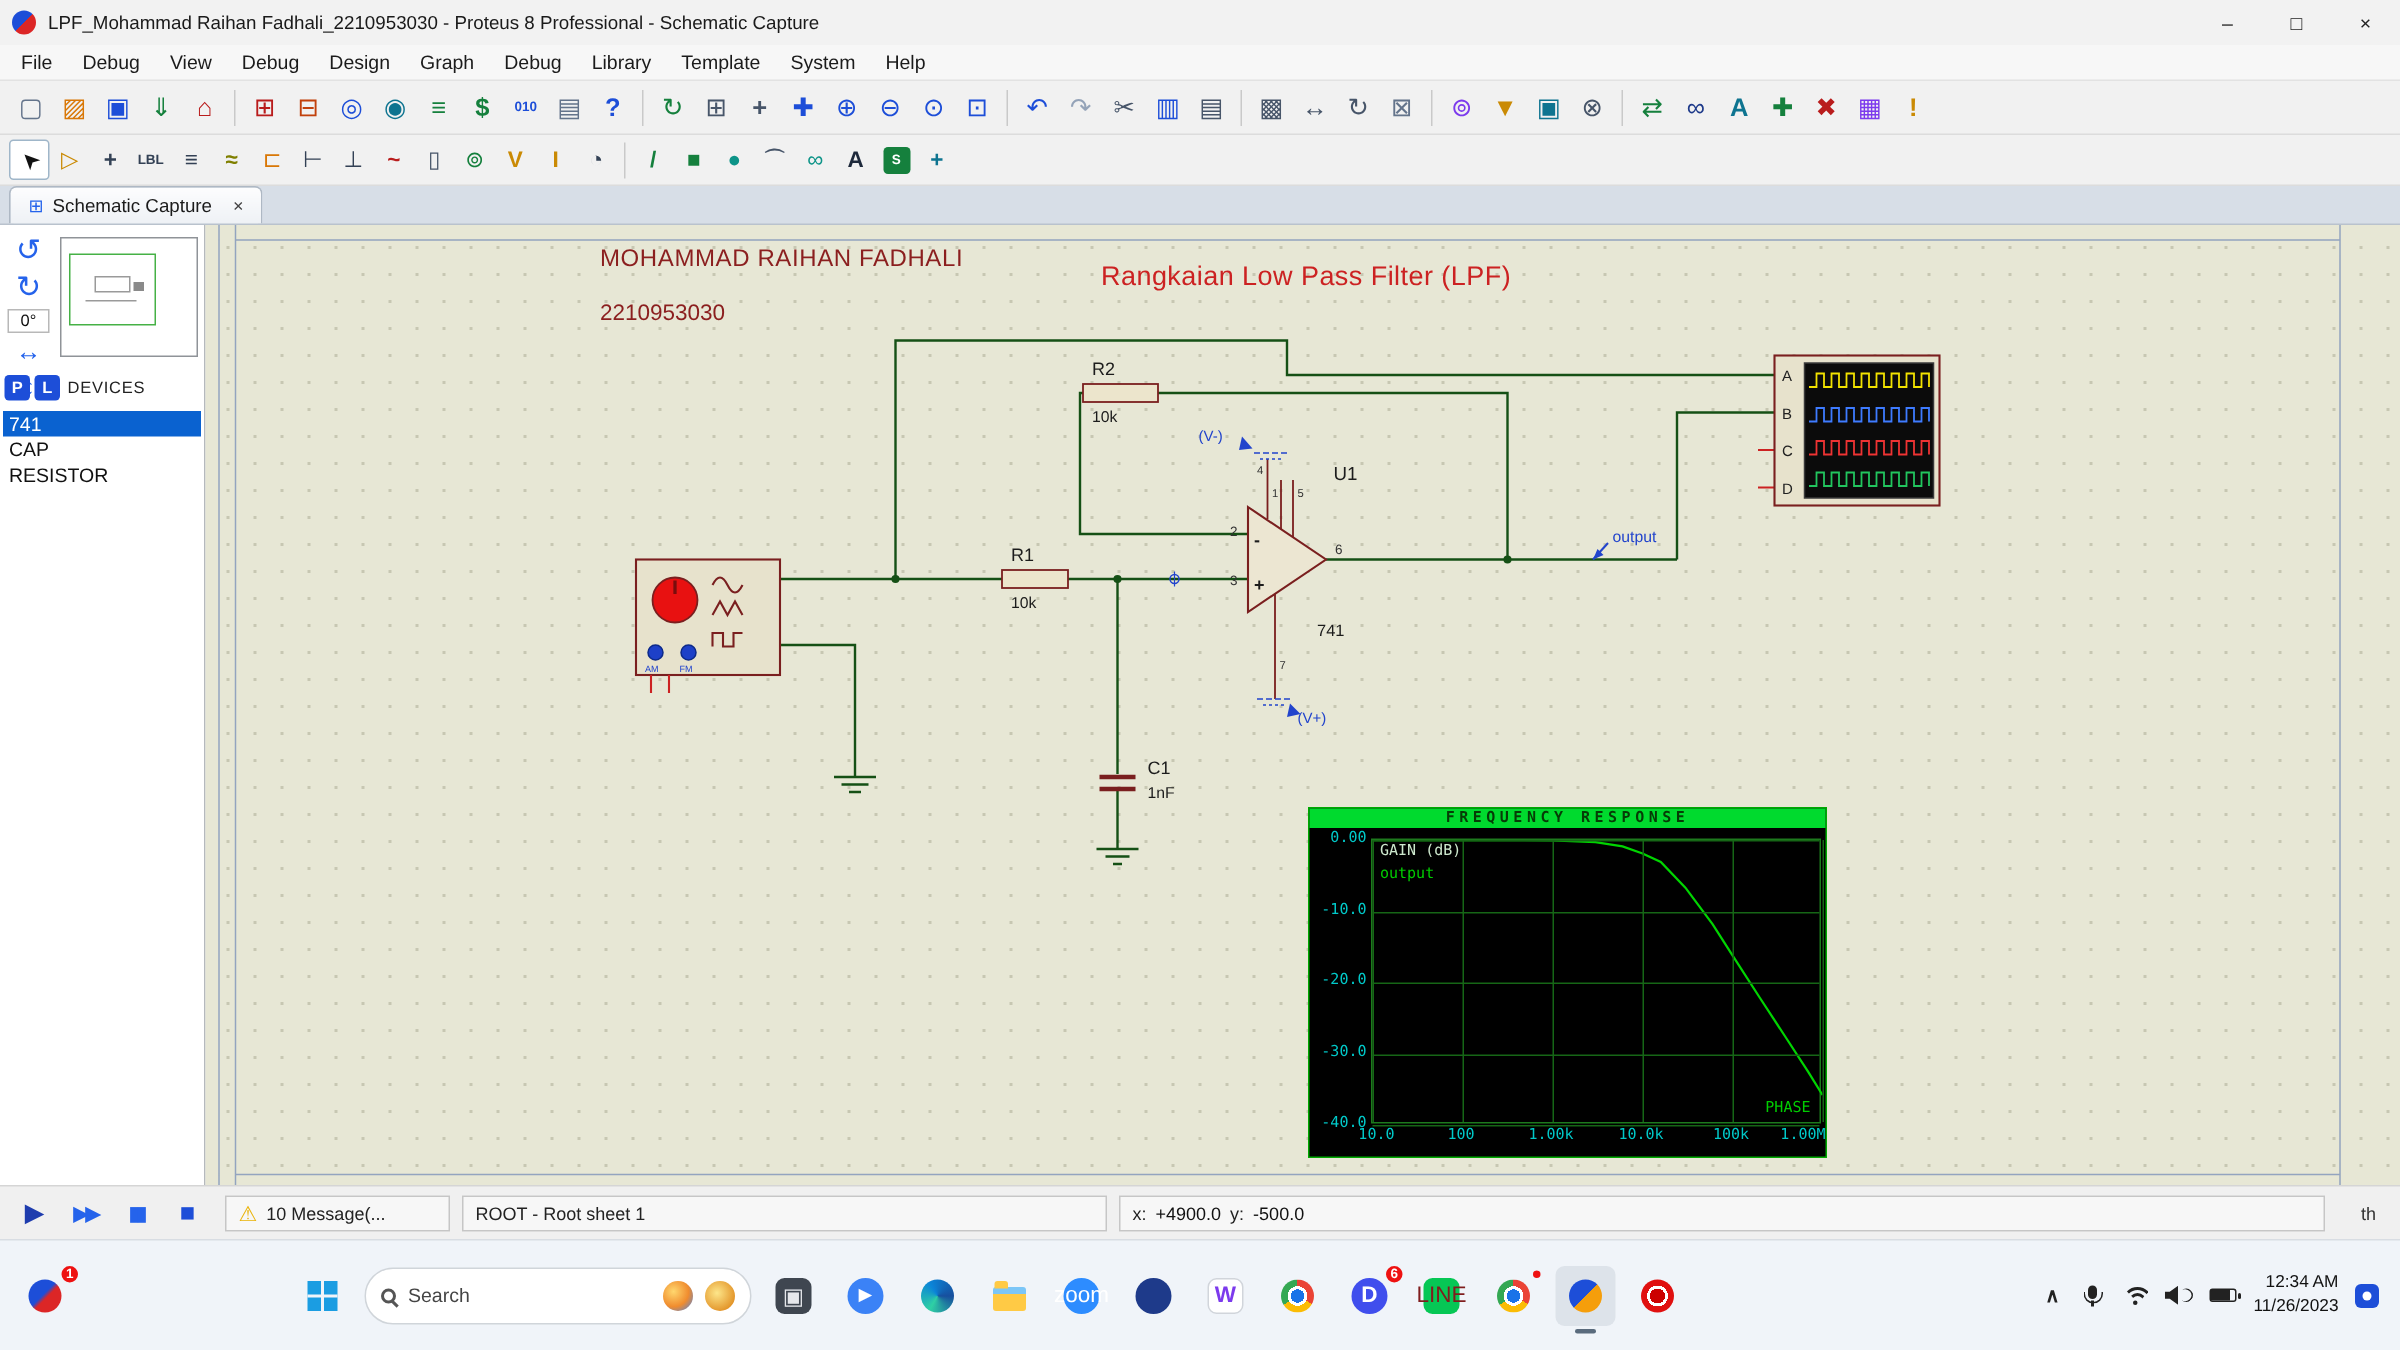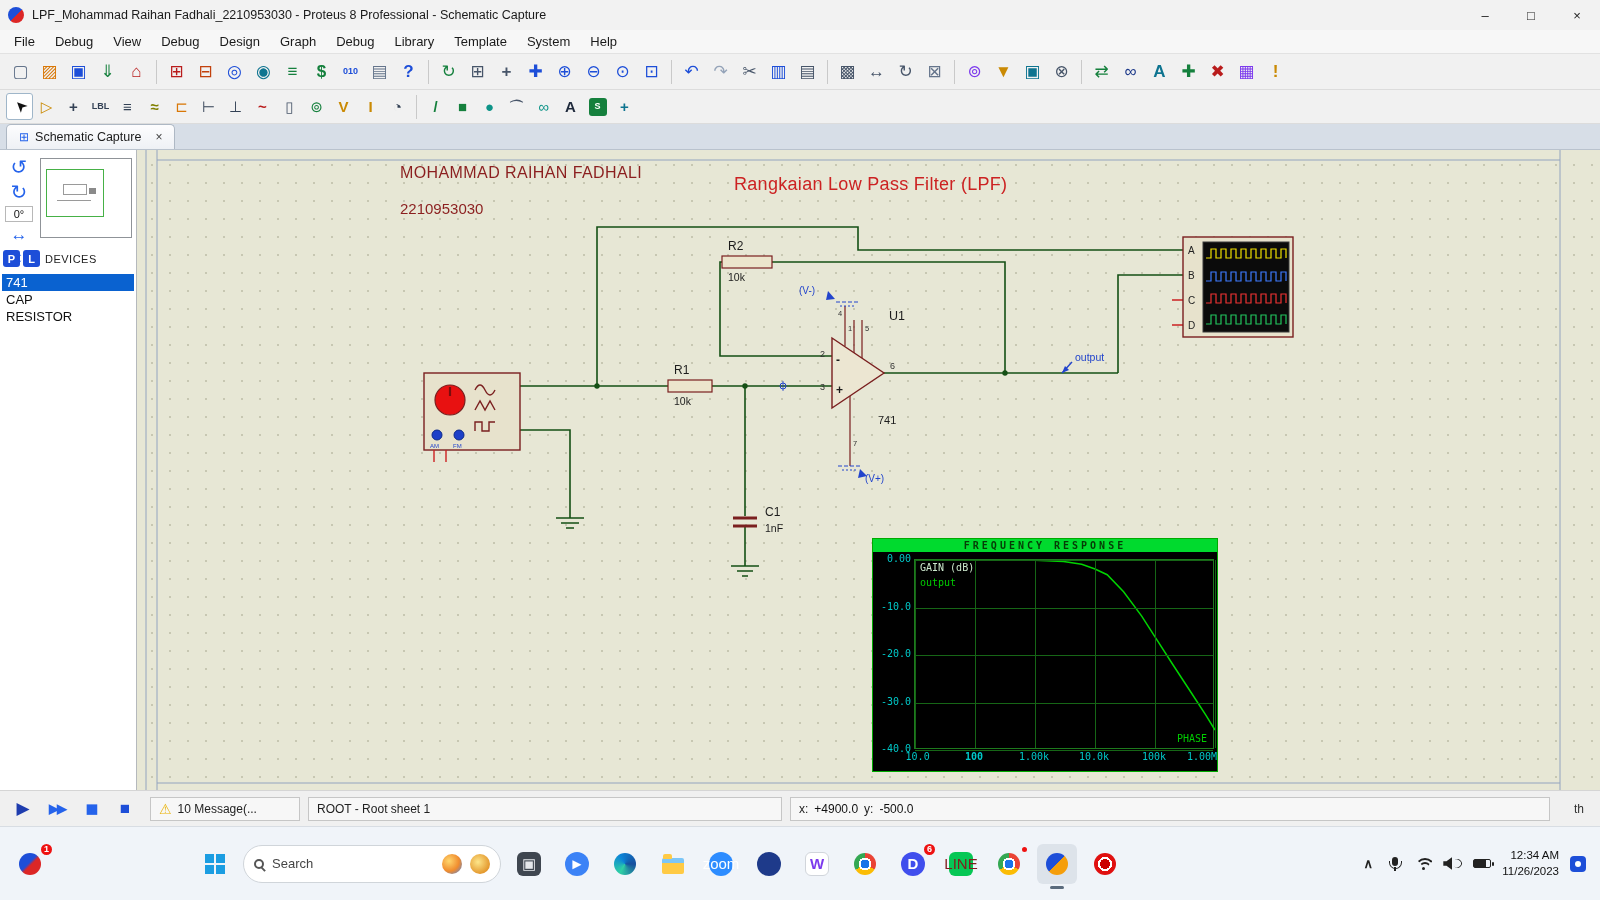--- a/index.html
+++ b/index.html
@@ -65,21 +65,21 @@
   .gain-lbl{position:absolute;left:5px;top:2px;color:#cde8cd;font-size:10px;font-family:"DejaVu Sans Mono",monospace}
   .out-lbl{position:absolute;left:5px;top:17px;color:#00cc00;font-size:10px;font-family:"DejaVu Sans Mono",monospace}
   .phase-lbl{position:absolute;right:6px;bottom:4px;color:#00cc00;font-size:10px;font-family:"DejaVu Sans Mono",monospace}
   
   .statusbar{height:36px;background:#f0f0f0;border-top:1px solid #d5d5d5;display:flex;align-items:center;padding:0 6px;flex:none}
   .sim-controls{display:flex;align-items:center}
   .sim-btn{width:34px;height:26px;display:flex;align-items:center;justify-content:center}
   .sim-btn .glyph{font-size:17px;line-height:1}
   .sim-btn .glyph.small{font-size:13px!important;letter-spacing:-2px}
   .status-box{height:24px;border:1px solid #c6c6c6;background:#f7f7f7;display:flex;align-items:center;padding:0 8px;margin-left:8px;font-size:12px;color:#222;white-space:nowrap;overflow:hidden}
-  .sb-msg{width:150px}.sb-sheet{width:474px}.sb-coords{flex:1}
+  .sb-msg{width:150px}.sb-sheet{width:430px}.sb-coords{flex:1}
   .warn{color:#eab308;font-size:14px;margin-right:6px}
   .sb-coords span{margin-right:6px}
   .sb-coords .val{color:#111}
   .status-right{width:44px;text-align:right;padding-right:10px;font-size:12px;color:#333}
   
   .taskbar{flex:1;background:#f0f4f9;border-top:1px solid #d8dde3;display:flex;align-items:center;padding:0 10px;position:relative}
   .tb-left{width:185px;display:flex;align-items:center}
   .tb-center{display:flex;align-items:center;gap:8px}
   .tb-app{width:40px;height:40px;display:flex;align-items:center;justify-content:center;position:relative;border-radius:6px;flex:none}
   .tb-app.active{background:#dde3ea}
@@ -517,21 +517,21 @@
             <div class="fg-v" style="left: 180px;"></div>
             <div class="fg-v" style="left: 240px;"></div>
             <div class="fg-v" style="left: 300px;"></div>
             <div class="fg-h" style="top: 0px;"></div>
             <div class="fg-h" style="top: 47.5px;"></div>
             <div class="fg-h" style="top: 95px;"></div>
             <div class="fg-h" style="top: 142.5px;"></div>
             <div class="fg-h" style="top: 190px;"></div>
           </div>
       <span class="fx" style="left: 41px; transform: translateX(-35%);">10.0</span>
-          <span class="fx" style="left: 101px; transform: translateX(-50%); font-weight: bold;">100</span>
+          <span class="fx" style="left: 101px; transform: translateX(-50%);">100</span>
           <span class="fx" style="left: 161px; transform: translateX(-50%);">1.00k</span>
           <span class="fx" style="left: 221px; transform: translateX(-50%);">10.0k</span>
           <span class="fx" style="left: 281px; transform: translateX(-50%);">100k</span>
           <span class="fx" style="left: 341px; transform: translateX(-90%);">1.00M</span>
           <span class="fy" style="top: 14px;">0.00</span>
           <span class="fy" style="top: 61.5px;">-10.0</span>
           <span class="fy" style="top: 109px;">-20.0</span>
           <span class="fy" style="top: 156.5px;">-30.0</span>
           <span class="fy" style="top: 204px;">-40.0</span>
         </div>

